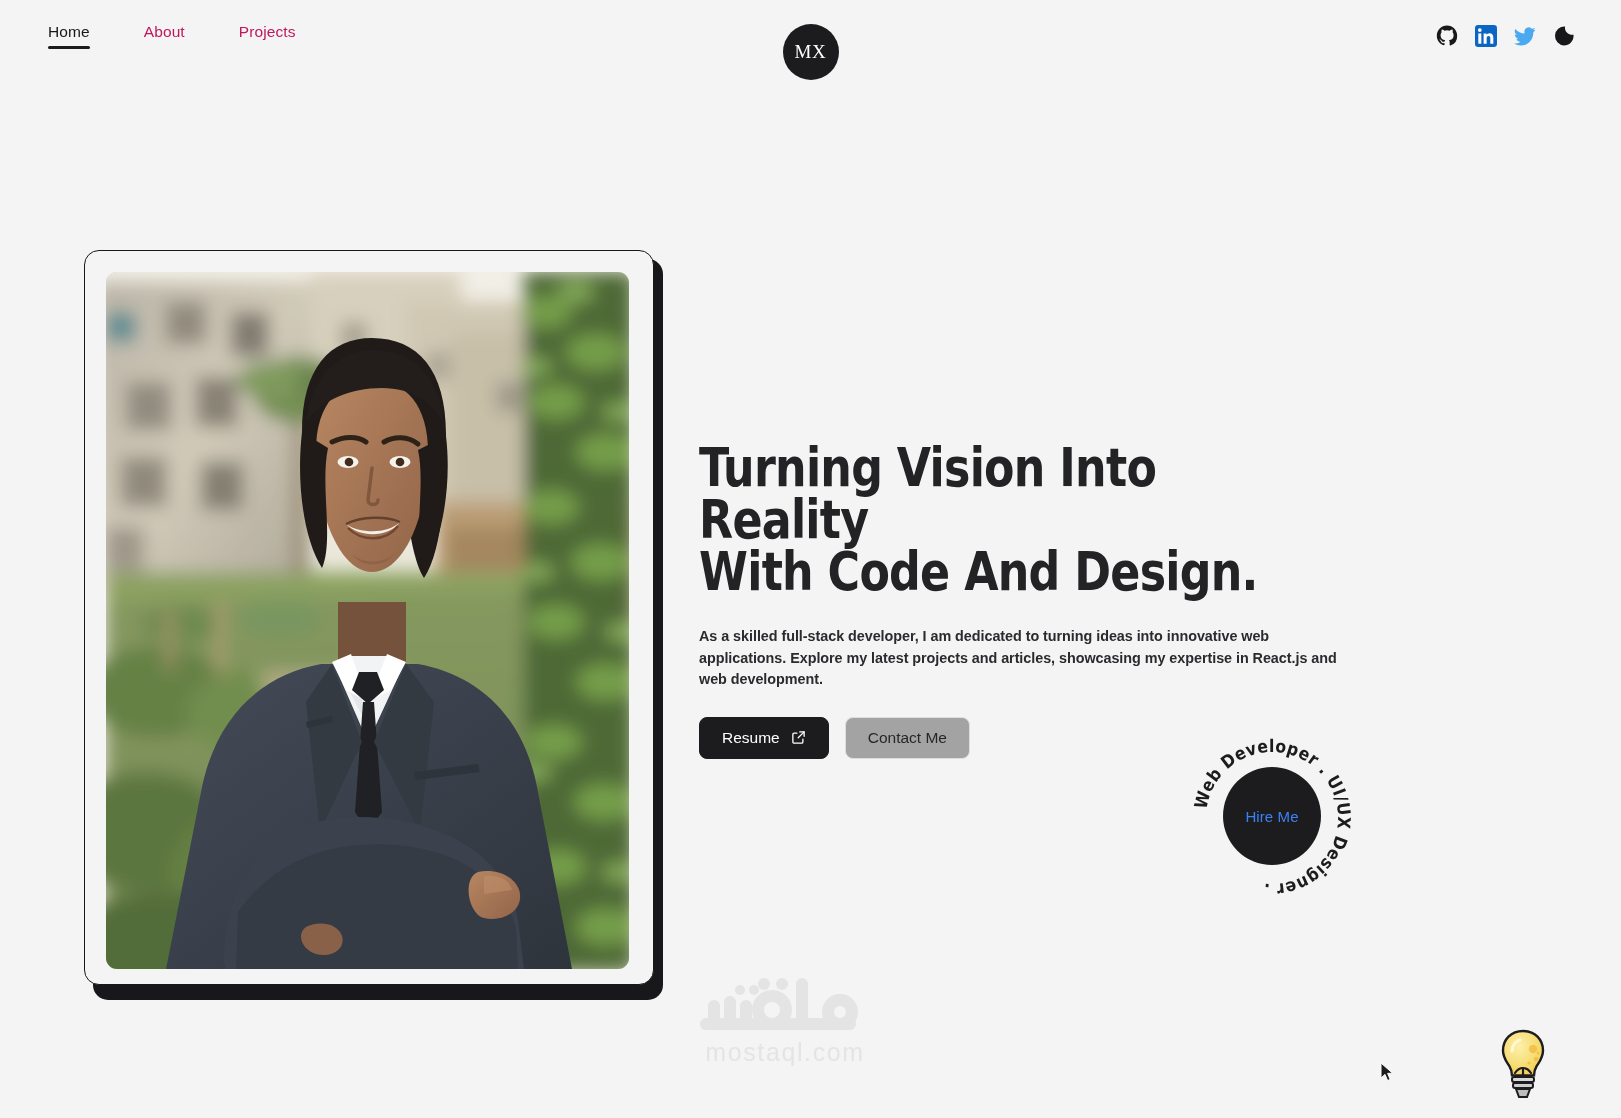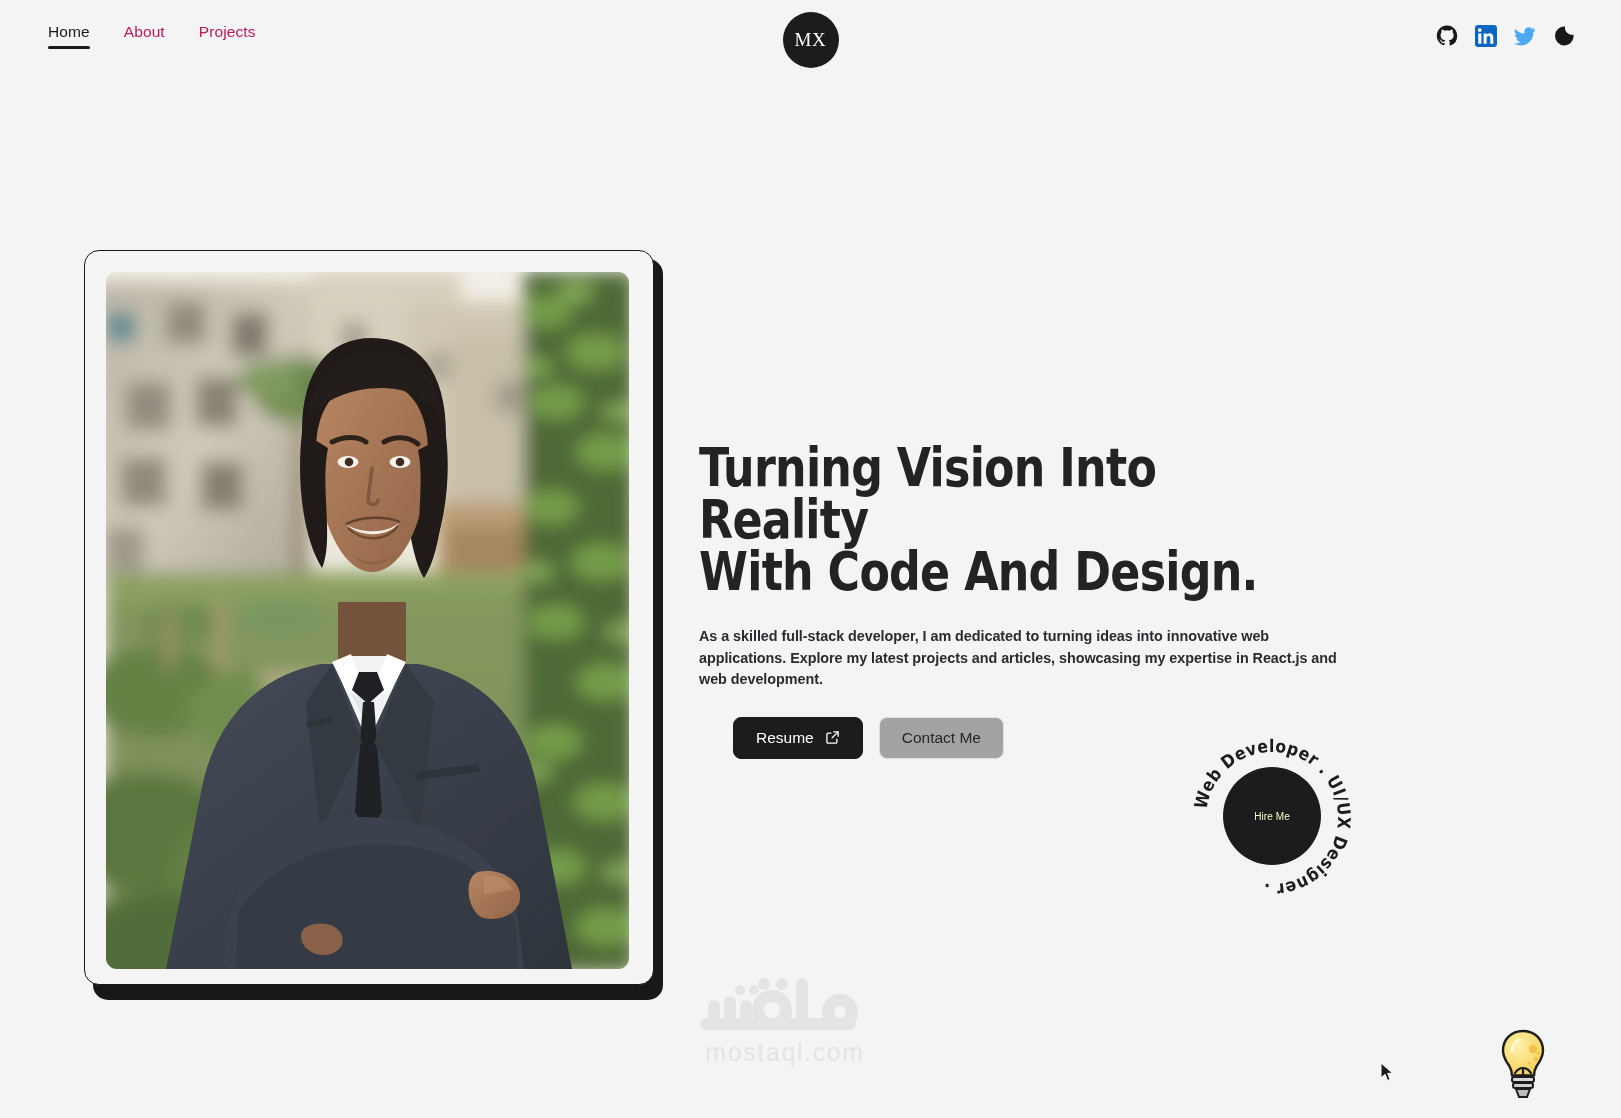--- a/index.html
+++ b/index.html
@@ -13,35 +13,35 @@
   }
 
   
   .header {
     position:absolute; top:0; left:0;
     width:1621px; height:82px;
     background:#f4f4f4;
   }
   .nav {
     position:absolute; left:48px; top:24px;
-    display:flex; align-items:flex-start; gap:34px;
+    display:flex; align-items:flex-start; gap:54px;
   }
   .nav-item {
     font-size:15.5px; color:#be185d; letter-spacing:.1px;
     padding-bottom:9px; cursor:pointer; line-height:1;
     position:relative;
   }
   .nav-item.active { color:#18181b; }
   .nav-item.active::after {
     content:""; position:absolute; left:0; right:0; bottom:0;
     height:2.6px; background:#1c1c1e; border-radius:2px;
   }
 
   .logo {
-    position:absolute; left:50%; top:12px;
+    position:absolute; left:50%; top:24px;
     transform:translateX(-50%);
     width:56px; height:56px; border-radius:50%;
     background:#1c1c1e;
     display:flex; align-items:center; justify-content:center;
     cursor:pointer;
   }
   .logo-text {
     color:#ffffff; font-size:19px; letter-spacing:.6px;
     font-family:"Liberation Serif", serif; font-weight:400;
   }
@@ -104,21 +104,21 @@
     transform:scaleX(0.985); transform-origin:left center;
   }
 
   .btnrow { margin-top:26px; display:flex; align-items:center; gap:16px; }
   .btn {
     height:42px; border-radius:8px;
     display:inline-flex; align-items:center; gap:11px;
     font-size:15.5px; cursor:pointer; padding:0 22px;
     line-height:1; white-space:nowrap;
   }
-  .btn-primary { background:#1c1c1e; color:#fff; border:1.4px solid #1c1c1e;margin-left:34px; }
+  .btn-primary { background:#1c1c1e; color:#fff; border:1.4px solid #1c1c1e; }
   .btn-primary svg { width:15px; height:15px; display:block; }
   .btn-ghost {
     background:#a3a3a3; color:#27272a;
     border:1.4px solid #dededf;
   }
 
   
   .badge {
     position:absolute; left:1192px; top:652px;
     width:160px; height:163px;
@@ -134,21 +134,21 @@
     font-weight:bold; font-size:17.5px; fill:#1c1c1e;
     letter-spacing:.4px;
   }
   .badge-core {
     position:absolute; left:31px; top:33px;
     width:98px; height:98px; border-radius:50%;
     background:#1c1c1e;
     display:flex; align-items:center; justify-content:center;
     cursor:pointer;
   }
-  .badge-core span { color:#fef9c3; font-size:10px; letter-spacing:.1px; }
+  .badge-core span { color:#3b82f6; font-size:15px; letter-spacing:.1px; }
 
   
   .watermark {
     position:absolute; left:690px; top:890px;
     width:190px; text-align:center;
     user-select:none; pointer-events:none;
   }
   .watermark svg { display:block; margin:0 auto; }
   .wm-url {
     margin-top:4px;

